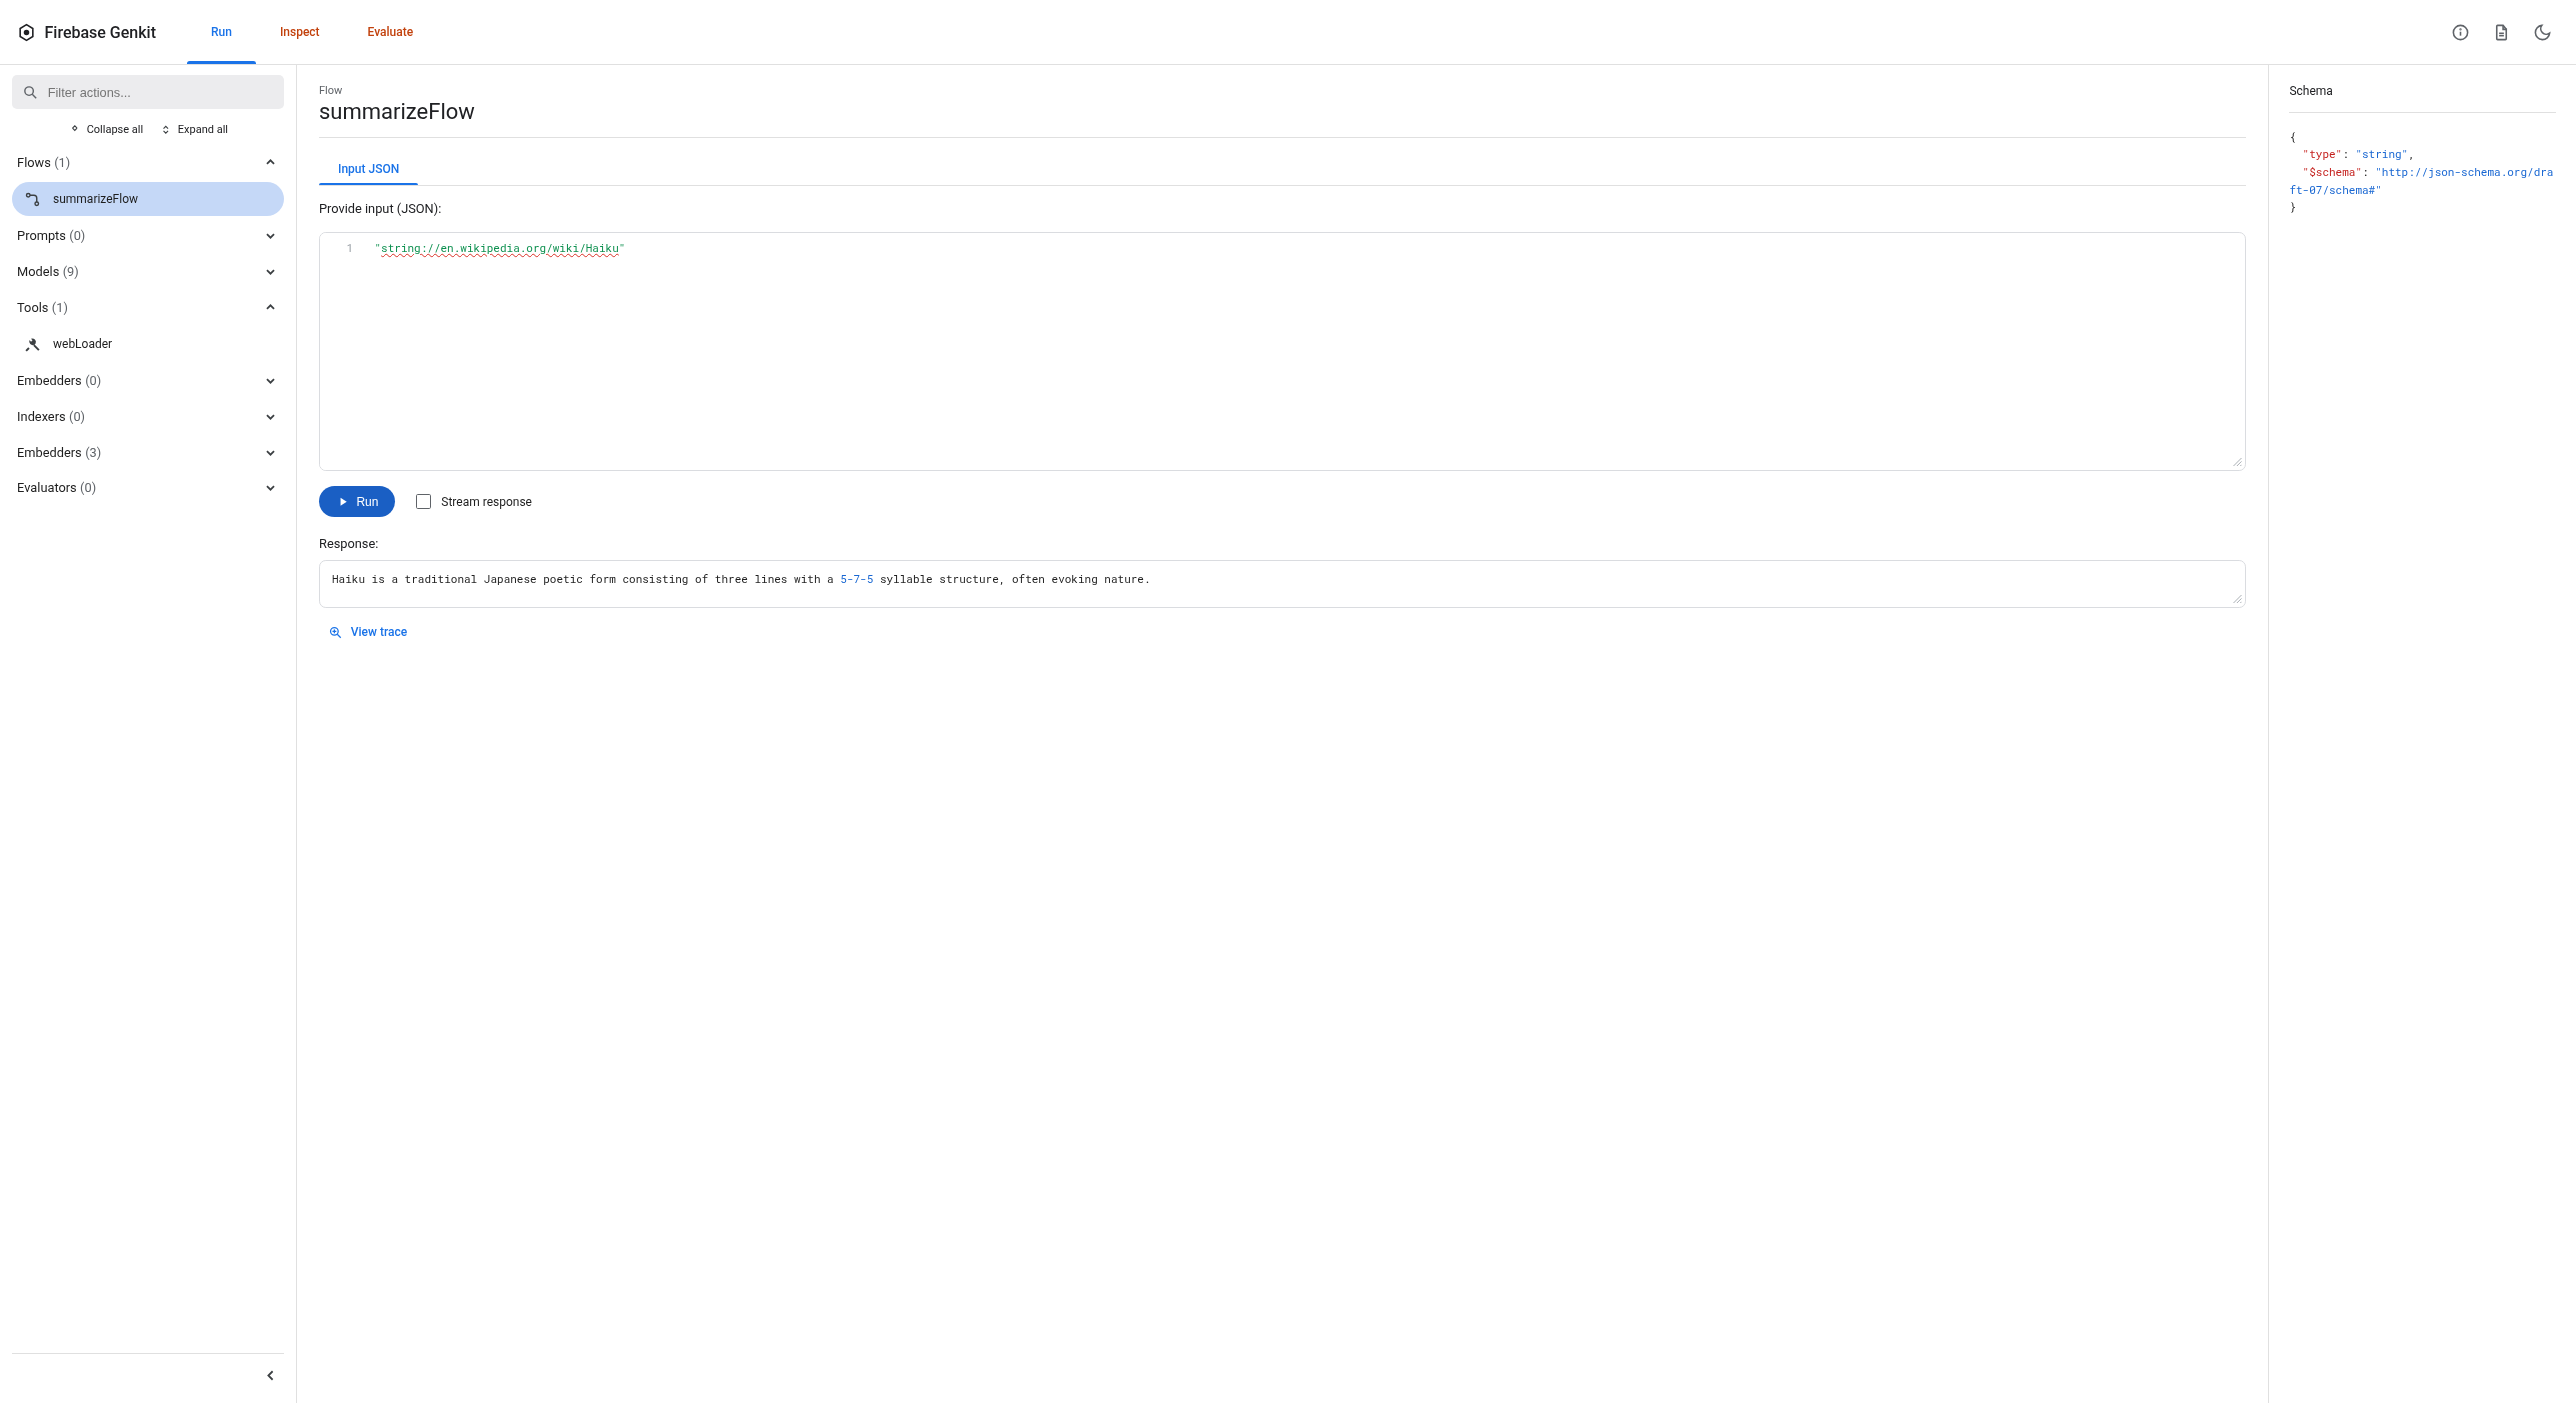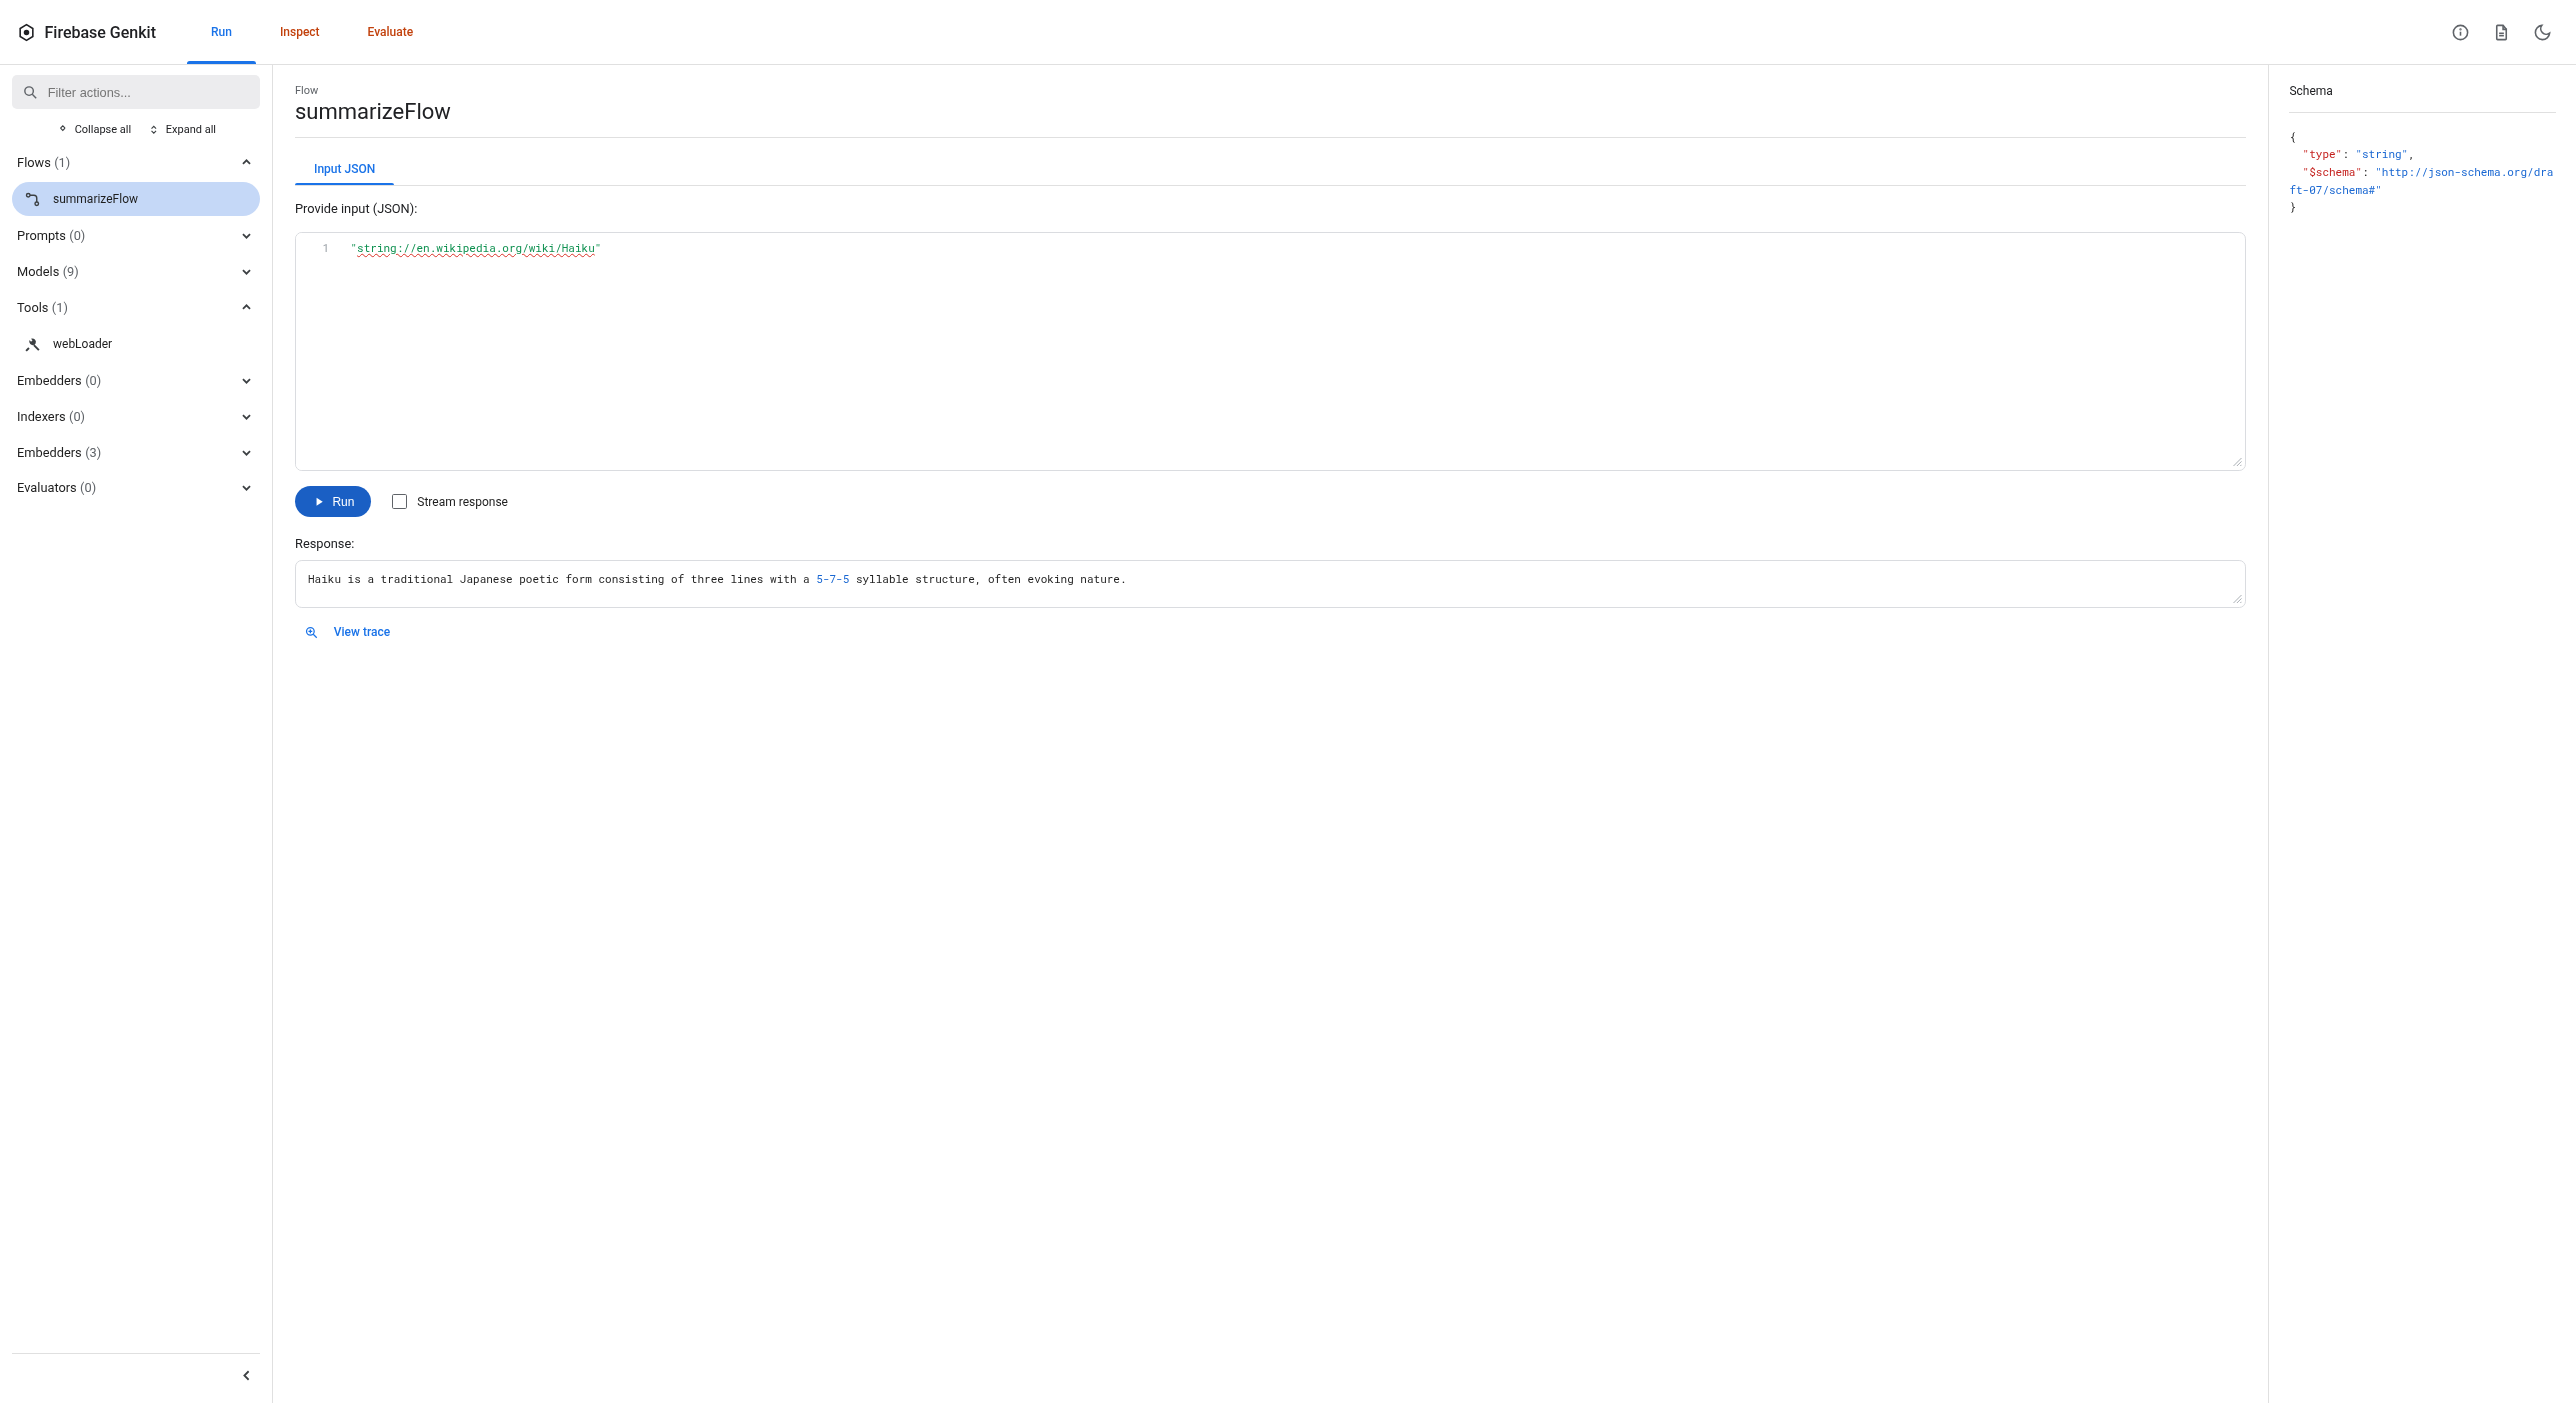--- a/index.html
+++ b/index.html
@@ -17,21 +17,21 @@
 .nav-tab.active { color: #1a73e8; }
 .nav-tab.active::after { content: ''; position: absolute; bottom: 0; left: 0; right: 0; height: 2.6px; background: #1a73e8; border-radius: 2.6px 2.6px 0 0; }
 .header-spacer { flex: 1; }
 .header-icons { display: flex; gap: 6.8px; padding-right: 10.2px; }
 .header-icon-btn { width: 34px; height: 34px; border-radius: 50%; display: flex; align-items: center; justify-content: center; cursor: pointer; color: #5f6368; }
 
 
 .body { display: flex; flex: 1; overflow: hidden; }
 
 
-.sidebar { width: 273px; border-right: 0.9px solid #e0e0e0; display: flex; flex-direction: column; padding: 10.2px 12px; overflow-y: auto; position: relative; }
+.sidebar { width: 297px; border-right: 0.9px solid #e0e0e0; display: flex; flex-direction: column; padding: 10.2px 12px; overflow-y: auto; position: relative; }
 .search-box { display: flex; align-items: center; background: #ececee; border-radius: 5.1px; padding: 8.5px 10.2px; margin-bottom: 8.5px; }
 .search-box input { border: none; background: transparent; outline: none; font-size: 12.8px; color: #5f6368; width: 100%; margin-left: 8.5px; }
 .collapse-row { display: flex; justify-content: center; padding: 5.1px 3.4px 8.5px; gap: 16px; }
 .collapse-btn { display: flex; align-items: center; gap: 5.1px; font-size: 11px; color: #202124; cursor: pointer; }
 .section-header { display: flex; align-items: center; justify-content: space-between; padding: 9.4px 5.1px; cursor: pointer; font-size: 12.8px; }
 .section-header .label { display: flex; align-items: baseline; gap: 3.4px; }
 .section-header .count { color: #5f6368; }
 .section-item { display: flex; align-items: center; gap: 12px; padding: 8.5px 12px; margin: 1.7px 0; border-radius: 20.4px; cursor: pointer; font-size: 12px; }
 .section-item.active { background: #c5d8f7; }
 .section-item .item-icon { width: 17px; height: 17px; color: #3c4043; display: flex; align-items: center; justify-content: center; }
@@ -53,21 +53,21 @@
 .code-line .q { color: #0d904f; }
 .code-line .url { color: #0d904f; text-decoration: underline wavy #d93025; text-decoration-thickness: 0.9px; }
 .resize-handle { position: absolute; right: 3.4px; bottom: 3.4px; width: 8.5px; height: 8.5px; color: #9aa0a6; }
 .run-row { display: flex; align-items: center; gap: 20.4px; margin-bottom: 19px; }
 .run-btn { display: flex; align-items: center; gap: 6.8px; background: #1a5fc4; color: #fff; border: none; border-radius: 17px; padding: 8.5px 17px; font-size: 12px; font-weight: 500; cursor: pointer; }
 .checkbox-row { display: flex; align-items: center; gap: 10.2px; cursor: pointer; }
 .checkbox { width: 15.3px; height: 15.3px; border: 1.7px solid #5f6368; border-radius: 1.7px; }
 .response-label { font-size: 12.8px; color: #202124; margin-bottom: 8.5px; }
 .response-box { border: 0.9px solid #dadce0; border-radius: 6.8px; padding: 10.2px 12px; font-family: 'Roboto Mono', monospace; font-size: 11px; line-height: 1.5; position: relative; margin-bottom: 12px; min-height: 48px; }
 .response-box .num { color: #1967d2; }
-.view-trace { display: flex; align-items: center; gap: 15px; color: #1a73e8; font-size: 12px; font-weight: 500; cursor: pointer; padding: 5.1px 8.5px; }
+.view-trace { display: flex; align-items: center; gap: 8px; color: #1a73e8; font-size: 12px; font-weight: 500; cursor: pointer; padding: 5.1px 8.5px; }
 
 
 .schema-panel { width: 307px; padding: 19px 20.4px; overflow-y: auto; }
 .schema-header { font-size: 12px; color: #202124; padding-bottom: 13.6px; border-bottom: 0.9px solid #e0e0e0; margin-bottom: 15.3px; }
 .schema-code { font-family: 'Roboto Mono', monospace; font-size: 11px; line-height: 1.6; white-space: pre-wrap; word-break: break-all; }
 .schema-code .key { color: #c5221f; }
 .schema-code .str { color: #1967d2; }
 
 .chevron { width: 17px; height: 17px; color: #3c4043; }
 svg { display: block; }

